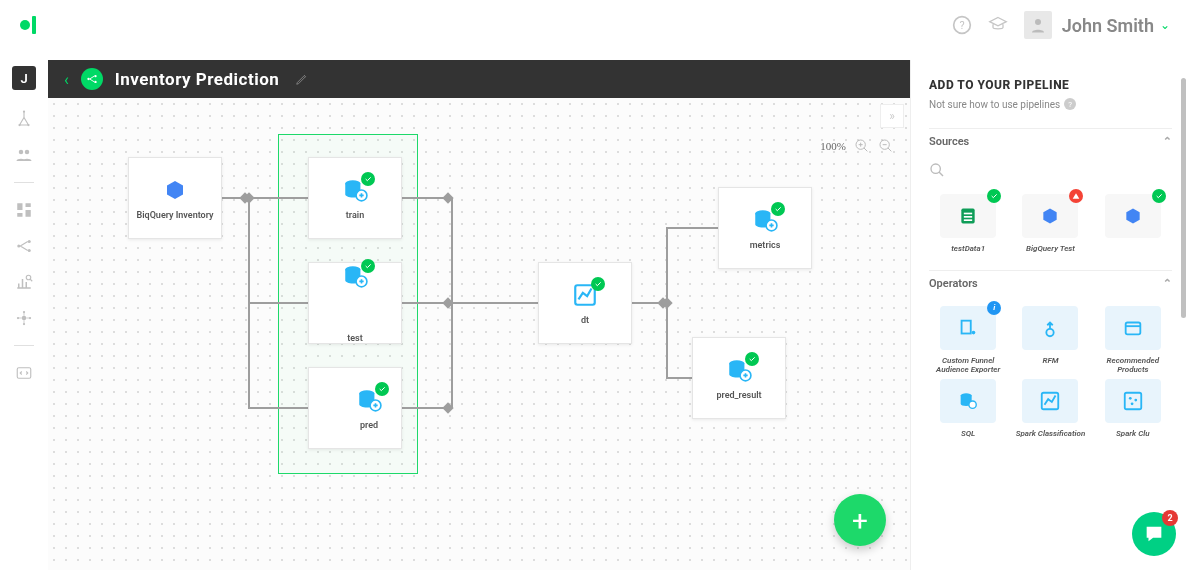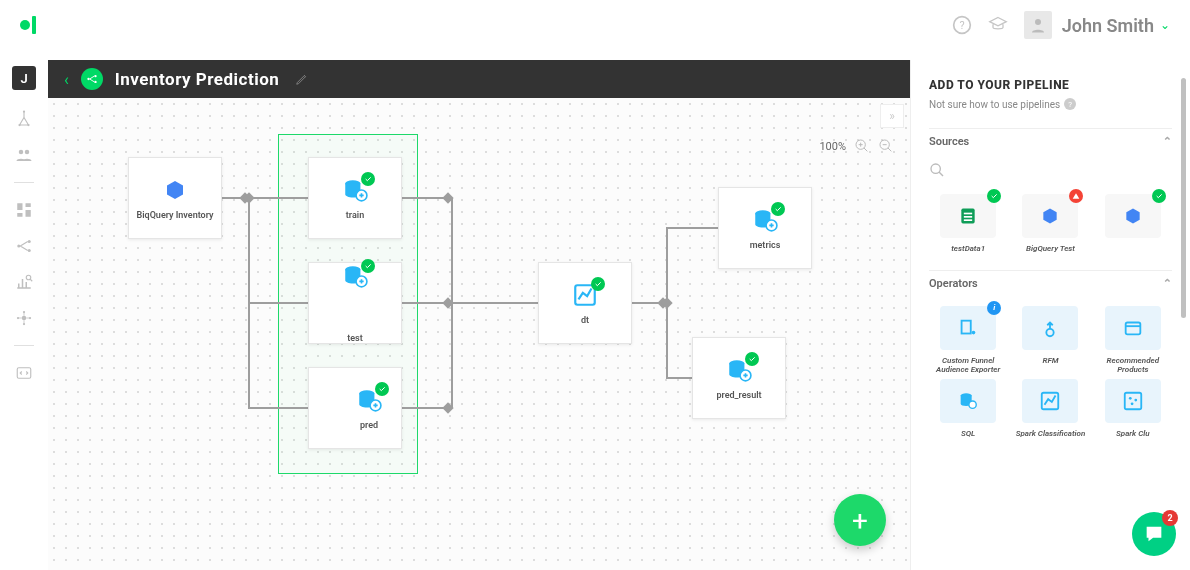--- a/index.html
+++ b/index.html
@@ -32,21 +32,21 @@
 .back-chevron { color:#00d966; font-size:16px; cursor:pointer; }
 .pipeline-icon { width:22px; height:22px; background:#00d966; border-radius:50%; display:flex; align-items:center; justify-content:center; }
 .pipeline-icon svg { width:14px; height:14px; color:#fff; }
 .ws-title { font-size:17px; font-weight:700; letter-spacing:0.5px; }
 .edit-icon { width:14px; height:14px; color:#888; cursor:pointer; margin-left:4px; }
 
 
 .canvas { flex:1; position:relative; background:#fcfcfc; background-image:radial-gradient(circle,#ddd 1px,transparent 1px); background-size:12px 12px; overflow:hidden; }
 .collapse-handle { position:absolute; top:6px; right:6px; width:24px; height:24px; background:#fff; border:1px solid #eee; display:flex; align-items:center; justify-content:center; cursor:pointer; color:#ccc; font-size:12px; }
 .zoom-ctrls { position:absolute; top:40px; right:16px; display:flex; align-items:center; gap:8px; }
-.zoom-text { font-size:11px; color:#666; }
+.zoom-text { font-size:11px; color:#666;font-family:Liberation Serif, serif; }
 .zoom-btn { width:16px; height:16px; color:#bbb; cursor:pointer; }
 
 .group-box { position:absolute; border:1px solid #1dd96a; background:rgba(29,217,106,0.03); }
 
 .node { position:absolute; width:94px; height:82px; background:#fff; border:1px solid #e5e5e5; box-shadow:0 1px 3px rgba(0,0,0,0.08); display:flex; flex-direction:column; align-items:center; justify-content:center; gap:6px; }
 .node-icon { width:28px; height:28px; position:relative; display:flex; align-items:center; justify-content:center; }
 .node-label { font-size:9px; color:#555; font-weight:600; text-align:center; }
 .check-badge { position:absolute; top:-4px; right:-6px; width:14px; height:14px; background:#00c853; border-radius:50%; display:flex; align-items:center; justify-content:center; }
 .check-badge svg { width:8px; height:8px; color:#fff; }
 

